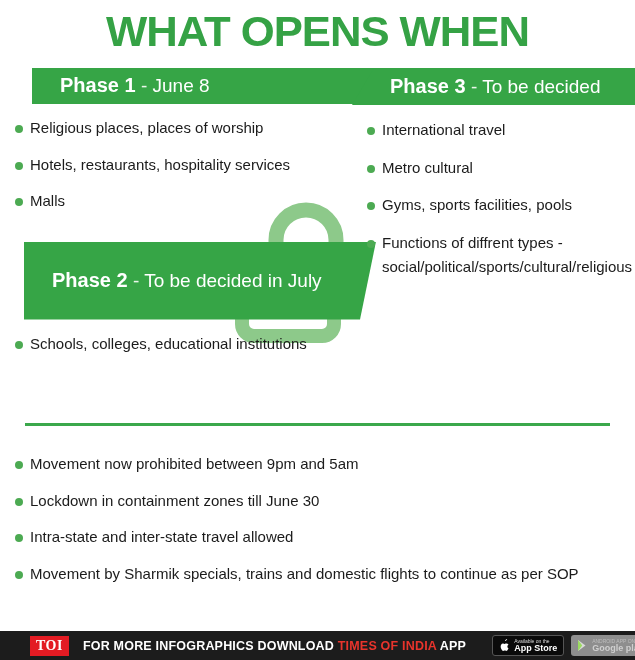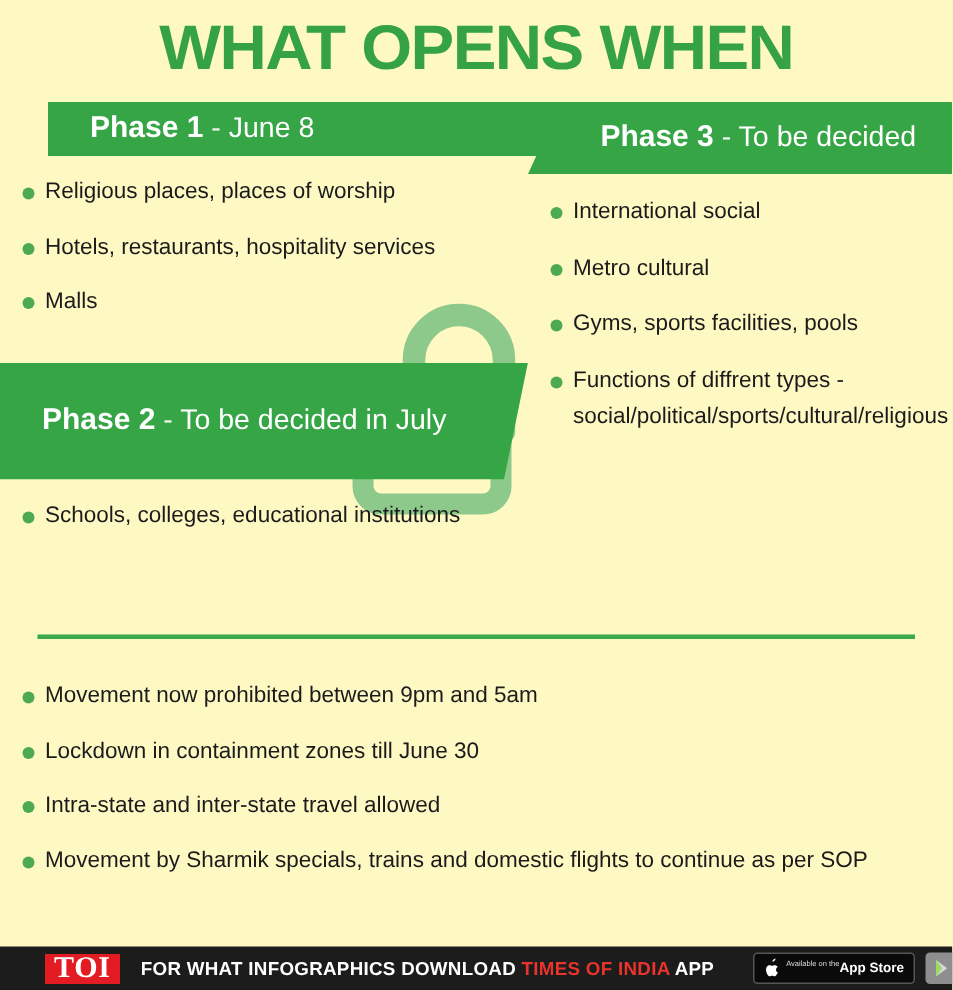--- a/index.html
+++ b/index.html
@@ -12,21 +12,21 @@
     background: #e7f0e0;
     font-family: "Liberation Sans", sans-serif;
     overflow: hidden;
     position: relative;
   }
 
   #infographic {
     position: relative;
     width: 635px;
     height: 660px;
-    background: #fef9c3;
+    background: #ffffff;
     overflow: hidden;
     text-decoration: underline;
   }
 
   
   .title {
     position: absolute;
     top: 8px;
     left: 0;
     width: 635px;
@@ -91,22 +91,22 @@
   .banner-text .b {
     font-weight: bold;
     font-size: 20px;
   }
   .banner-text .dash {
     font-weight: normal;
     color: #eaf6ea;
   }
 
   #banner-phase1 { height: 36px; margin-left: 32px; }
-  #banner-phase2 { height: 78px; }
-  #banner-phase3 { height: 48px; justify-content: center; }
+  #banner-phase2 { height: 78px; margin-left: 24px; }
+  #banner-phase3 { height: 37px; }
 
   
   ul.bullets {
     list-style: none;
     margin: 0;
     padding: 0;
   }
   ul.bullets li {
     position: relative;
     color: #1b1b1b;
@@ -165,21 +165,21 @@
     background: #1c1c1c;
     display: flex;
     align-items: center;
     box-sizing: border-box;
     padding-left: 30px;
   }
   .toi-logo {
     background: #e31b23;
     color: #ffffff;
     font-weight: bold;
-    font-size: 20px;
+    font-size: 14px;
     letter-spacing: 0.5px;
     padding: 2px 6px 3px 6px;
     line-height: 15px;
     font-family: "Liberation Serif", serif;
   }
   .footer-text {
     color: #ffffff;
     font-size: 12.5px;
     font-weight: bold;
     letter-spacing: 0.2px;
@@ -202,21 +202,21 @@
     align-items: center;
     padding: 0 6px;
     box-sizing: border-box;
     gap: 4px;
   }
   .badge-appstore { background: #0a0a0a; border: 1px solid #555; }
   .badge-google { background: #8e8e8e; }
 
   .badge-lines {
     display: flex;
-    flex-direction: row;
+    flex-direction: column;
     justify-content: space-between;
     line-height: 1;
   }
   .badge-small {
     font-size: 5px;
     color: #dcdcdc;
     white-space: nowrap;
   }
   .badge-big {
     font-size: 9px;
@@ -275,40 +275,40 @@
 
   <div class="col-right">
 
     <div class="banner banner-r" id="banner-phase3">
       <div class="banner-text">
         <span class="b">Phase 3</span><span class="dash"> - </span><span>To be decided</span>
       </div>
     </div>
 
     <ul class="bullets" id="list-phase3">
-      <li>International social</li>
+      <li>International travel</li>
       <li>Metro cultural</li>
       <li>Gyms, sports facilities, pools</li>
       <li>Functions of diffrent types - social/political/sports/cultural/religious</li>
     </ul>
   </div>
 
   <div class="divider"></div>
 
   <ul class="bullets general">
     <li>Movement now prohibited between 9pm and 5am</li>
     <li>Lockdown in containment zones till June 30</li>
     <li>Intra-state and inter-state travel allowed</li>
     <li>Movement by Sharmik specials, trains and domestic flights to continue as per SOP</li>
   </ul>
 
   <div class="footer">
     <div class="toi-logo">TOI</div>
 
-    <div class="footer-text"><span>FOR WHAT  INFOGRAPHICS DOWNLOAD </span><span class="red">TIMES OF INDIA</span><span> APP</span></div>
+    <div class="footer-text"><span>FOR MORE  INFOGRAPHICS DOWNLOAD </span><span class="red">TIMES OF INDIA</span><span> APP</span></div>
 
     <div class="store-badges">
 
       <div class="badge badge-appstore">
         <svg width="11" height="13" viewBox="0 0 11 13" aria-hidden="true">
           <path d="M7.6 1.1c.4-.5.7-1.1.6-1.1-.6 0-1.3.4-1.7.9-.4.4-.7 1.1-.6 1.1.7.1 1.3-.3 1.7-.9z" fill="#fff"></path>
           <path d="M9.5 9.3c-.2.5-.3.7-.6 1.2-.4.6-.9 1.4-1.6 1.4-.6 0-.7-.4-1.5-.4s-1 .4-1.6.4c-.7 0-1.2-.7-1.6-1.3C1.5 8.9 1.4 6.8 2.1 5.7c.5-.8 1.2-1.2 1.9-1.2.8 0 1.2.4 1.8.4.6 0 .9-.4 1.8-.4.7 0 1.4.4 1.9 1-1.6 1-1.4 3.4 0 3.8z" fill="#fff"></path>
         </svg>
         <div class="badge-lines">
           <span class="badge-small">Available on the</span>

